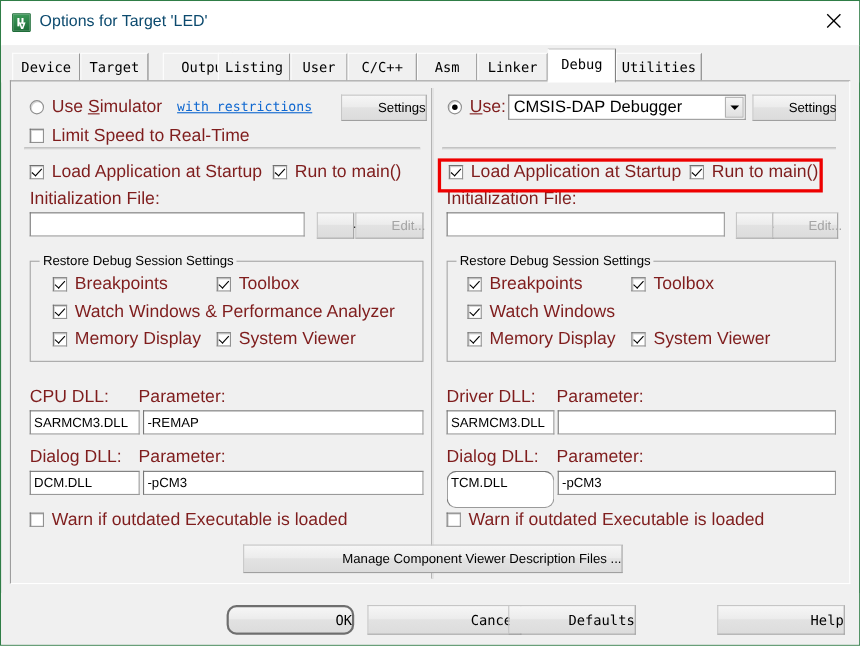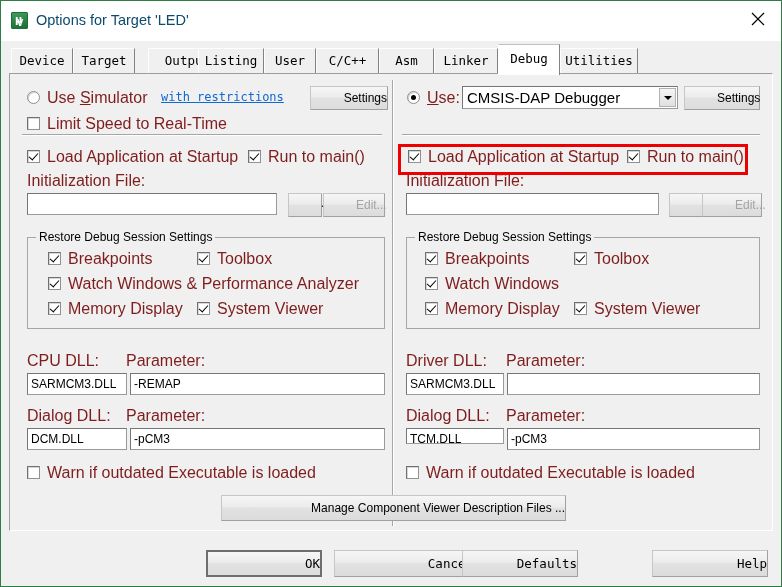--- a/index.html
+++ b/index.html
@@ -435,31 +435,31 @@
     <div class="cb on" style="left:564px; top:228px;"></div>
     <div class="lbl" style="left:584px; top:228px;">System Viewer</div>
 
     <div class="lbl" style="left:396px; top:280px;">Driver DLL:</div>
     <div class="lbl" style="left:496px; top:280px;">Parameter:</div>
     <div class="txtbox" style="left:396px; top:299px; width:98px; height:22px;">SARMCM3.DLL</div>
     <div class="txtbox" style="left:497px; top:299px; width:253px; height:22px;"></div>
 
     <div class="lbl" style="left:396px; top:335px;">Dialog DLL:</div>
     <div class="lbl" style="left:496px; top:335px;">Parameter:</div>
-    <div class="txtbox" style="left:396px; top:354px; width:98px; height:16px;">TCM.DLL</div>
+    <div class="txtbox" style="left:396px; top:354px; width:98px; height:34px;border-radius:9px;">TCM.DLL</div>
     <div class="txtbox" style="left:497px; top:354px; width:253px; height:22px;">-pCM3</div>
 
     <div class="cb" style="left:396px; top:392px;"></div>
     <div class="lbl" style="left:416px; top:392px;">Warn if outdated Executable is loaded</div>
 
     <div class="btn" style="left:211px; top:421px; width:345px; height:26px; line-height:24px;">Manage Component Viewer Description Files ...</div>
 
     <div id="red-highlight" style="left:388px; top:70px; width:350px; height:31px;"></div>
   </div>
 
   <div id="bottombar">
-    <div class="btn mono default" style="left:205px; top:11px; width:116px; height:27px; line-height:23px;">OK</div>
+    <div class="btn mono default" style="left:205px; top:11px; width:116px; height:27px; line-height:23px;border-radius:9px;">OK</div>
     <div class="btn mono" style="left:333px; top:11px; width:140px; height:27px; line-height:25px;">Cancel</div>
     <div class="btn mono" style="left:461px; top:11px; width:116px; height:27px; line-height:25px;">Defaults</div>
     <div class="btn mono" style="left:651px; top:11px; width:116px; height:27px; line-height:25px;">Help</div>
   </div>
 
 </div>
 
 </body></html>

